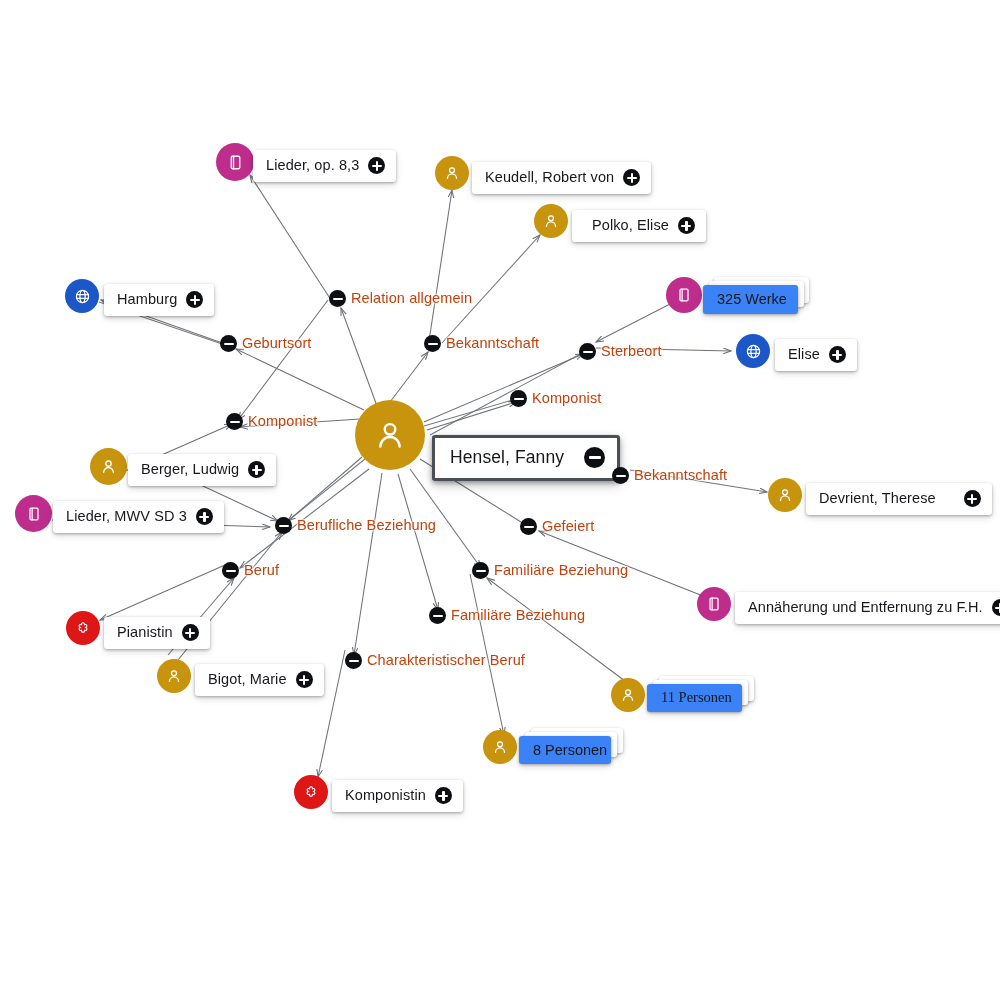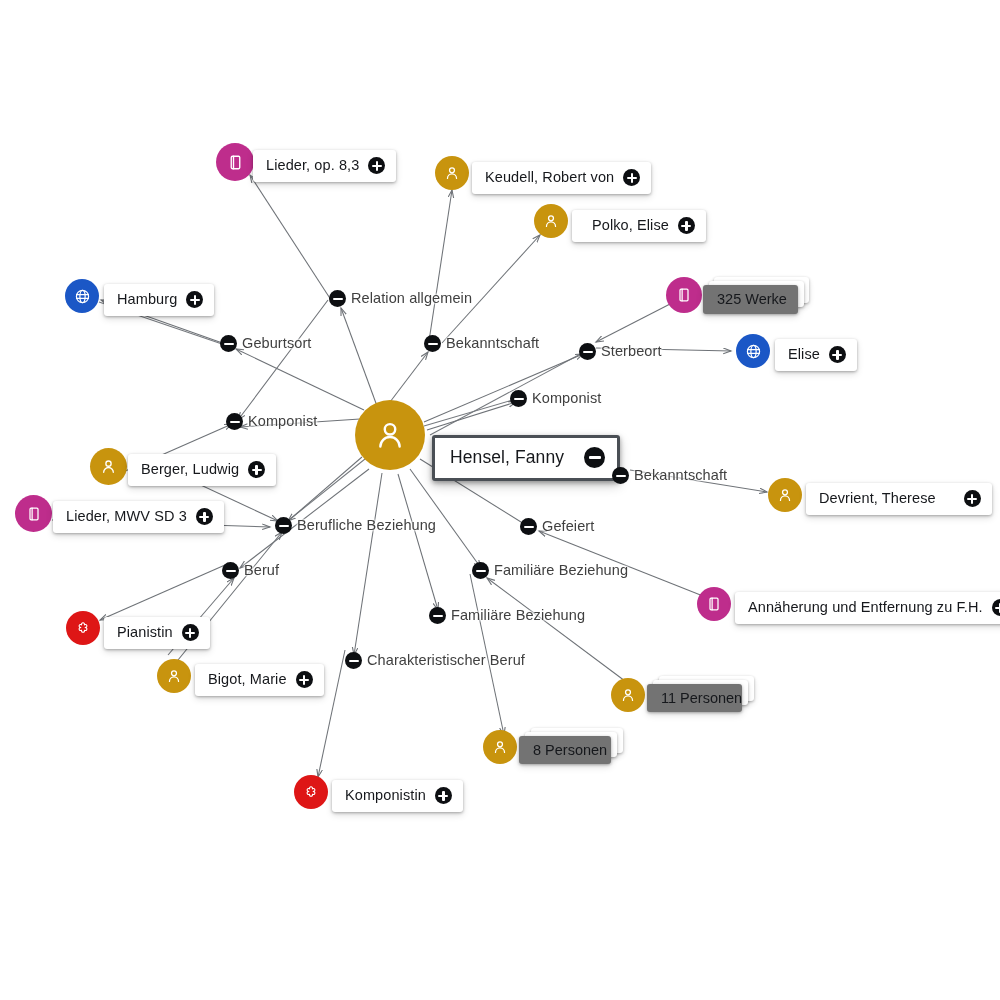--- a/index.html
+++ b/index.html
@@ -48,21 +48,21 @@
     position:absolute;background:#ffffff;border-radius:3px;
     box-shadow:0 1px 3px rgba(0,0,0,.30), 0 3px 7px rgba(0,0,0,.13);
   }
   .stack .card.c3{opacity:.96;}
   .stack .card.c2{opacity:.98;}
   .stack .front{
     position:absolute;left:0;top:0;
     display:flex;align-items:center;
     padding:7px 14px 8px 14px;
     font-size:14.5px;color:#16181c;white-space:nowrap;
-    background:#737373;border-radius:3px;
+    background:#3b82f6;border-radius:3px;
     box-shadow:0 1px 3px rgba(0,0,0,.30), 0 3px 7px rgba(0,0,0,.13);
     box-sizing:border-box;
   }
 
   
   .badge{
     width:17px;height:17px;border-radius:50%;
     background:#0d0f12;position:relative;flex:0 0 auto;
   }
   .badge::before{
@@ -73,21 +73,21 @@
     content:"";position:absolute;left:7.3px;top:3.7px;
     width:2.4px;height:10px;background:#fff;border-radius:1px;
   }
   .label.focus .badge{width:21px;height:21px;}
   .label.focus .badge::before{left:4.5px;top:9.3px;width:12px;height:2.8px;}
 
   
   .rel{
     position:absolute;z-index:7;
     display:flex;align-items:center;gap:5px;
-    font-size:14.5px;color:#404040;white-space:nowrap;
+    font-size:14.5px;color:#c2410c;white-space:nowrap;
     letter-spacing:.1px;
   }
   .rel .rtxt{line-height:1;text-shadow:
       0 0 3px #fff,0 0 3px #fff,0 0 3px #fff,0 0 2px #fff;}
 </style>
 </head>
 <body>
 
 <div id="graph">
 
@@ -327,21 +327,21 @@
     <span>
       <svg width="16" height="16" viewBox="0 0 24 24" fill="none" stroke="#fff" stroke-width="1.9" stroke-linecap="round" stroke-linejoin="round">
         <circle cx="12" cy="8" r="3.7"></circle>
           <path d="M5.2 20.2a6.8 6.8 0 0 1 13.6 0"></path>
       </svg>
     </span>
   </div>
   <div class="stack" style="left:647px;top:676px;width:112px;height:36px;">
     <div class="card c3" style="left:12px;top:0;width:95px;height:25px;"></div>
     <div class="card c2" style="left:6px;top:4px;width:95px;height:25px;"></div>
-    <div class="front" style="width:95px;height:28px;top:8px;">
+    <div class="front" style="width:95px;height:28px;top:8px;font-family:Liberation Serif, serif;">
       <span>11 Personen</span>
     </div>
   </div>
 
   <div class="node n-work" style="left:697px;top:587px;width:34px;height:34px;">
     <span>
       <svg width="16" height="16" viewBox="0 0 24 24" fill="none" stroke="#fff" stroke-width="1.9" stroke-linecap="round" stroke-linejoin="round">
         <rect x="6" y="3.2" width="12" height="17.6" rx="1.6"></rect>
           <path d="M9.2 3.2v17.6"></path>
       </svg>

